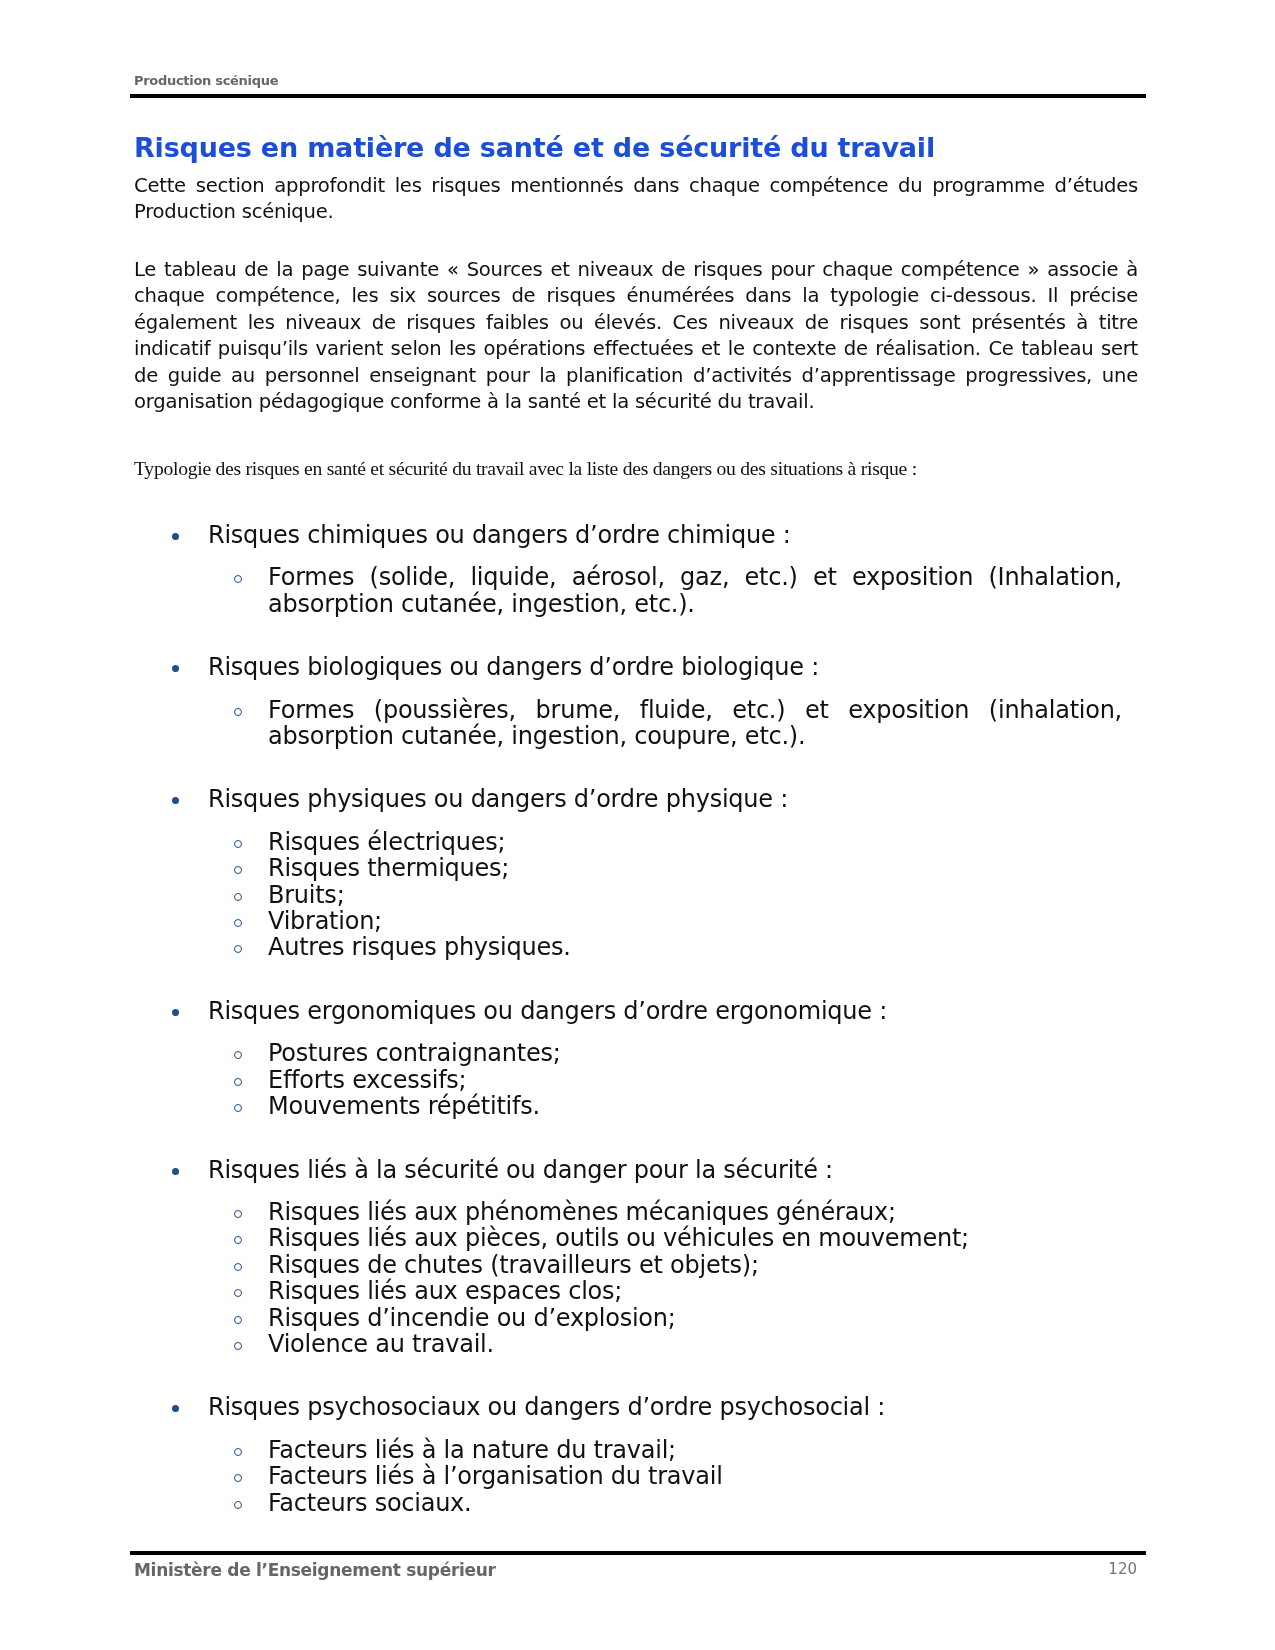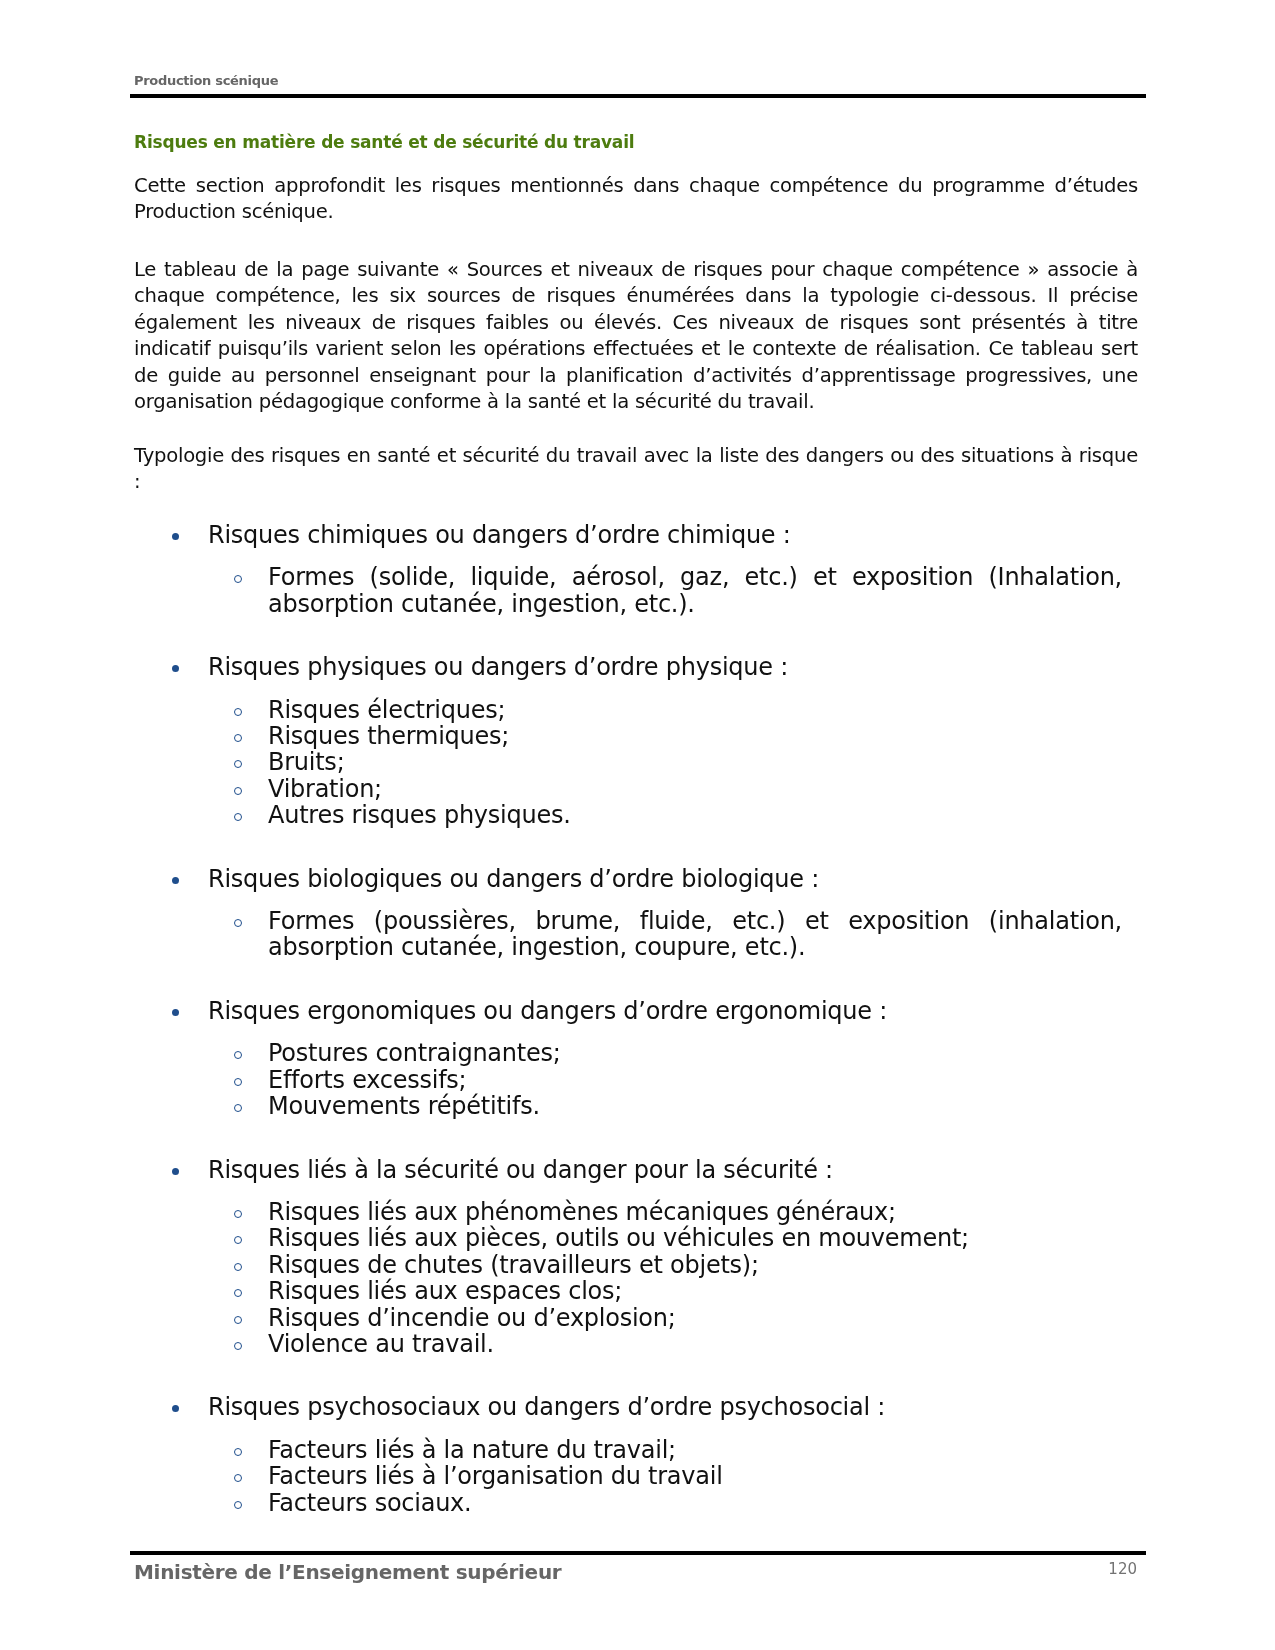--- a/index.html
+++ b/index.html
@@ -1,38 +1,38 @@
 <!DOCTYPE html>
 <html><head>
 <meta charset="utf-8">
 <style>
   html, body { margin: 0; padding: 0; background: #ffffff; }
   body { width: 1275px; height: 1650px; position: relative; overflow: hidden;
          font-family: "DejaVu Sans", sans-serif; color: #111111; }
   .running-head { position: absolute; left: 134px; top: 73px; font-size: 13px; font-weight: bold;
                   color: #666666; font-family: "DejaVu Sans", sans-serif; letter-spacing: -0.3px; }
   .head-rule { position: absolute; left: 130px; width: 1016px; top: 94px; height: 4px; background: #000; }
-  .title { position: absolute; left: 134px; top: 132px; font-size: 17px; font-weight: bold;
-           color: #4d7c0f; margin: 0; letter-spacing: -0.2px; }
+  .title { position: absolute; left: 134px; top: 132px; font-size: 27px; font-weight: bold;
+           color: #1d4ed8; margin: 0; letter-spacing: -0.2px; }
   .body-text { position: absolute; left: 134px; width: 1004px; font-size: 19.6px; line-height: 26.4px;
                text-align: justify; margin: 0; letter-spacing: -0.25px; }
   .p1 { top: 173px; }
   .p2 { top: 257px; }
-  .p3 { top: 443px; }
+  .p3 { top: 456px; font-family: Liberation Serif, serif; }
   .list { position: absolute; left: 134px; width: 1004px; top: 522px; margin: 0; padding: 0; list-style: none;
           font-size: 24px; line-height: 26.4px; letter-spacing: -0.25px; }
   .group { position: relative; padding-left: 74px; margin-bottom: 37px; }
   .group-dot { position: absolute; left: 38px; top: 11px; width: 7px; height: 7px; border-radius: 50%;
                background: #1f4e8c; }
   .sub { list-style: none; margin: 16px; padding: 0; }
   .sub-item { position: relative; padding-left: 44px; text-align: justify; }
   .sub-ring { position: absolute; left: 10px; top: 11px; width: 8px; height: 8px; border: 1.2px solid #1f4e8c;
               border-radius: 50%; box-sizing: border-box; }
   .foot-rule { position: absolute; left: 130px; width: 1016px; top: 1551px; height: 4px; background: #000; }
-  .footer-left { position: absolute; left: 134px; top: 1560px; font-size: 20px; font-weight: bold; color: #666666;
+  .footer-left { position: absolute; left: 134px; top: 1560px; font-size: 17px; font-weight: bold; color: #666666;
                  letter-spacing: -0.3px; }
   .footer-right { position: absolute; right: 138px; top: 1560px; font-size: 15px; font-weight: normal; color: #737373; }
 </style>
 </head>
 <body>
 
 <div class="running-head">Production scénique</div>
 <div class="head-rule"></div>
 
 <h1 class="title">Risques en matière de santé et de sécurité du travail</h1>
@@ -44,34 +44,34 @@
 <ul class="list" id="risk-list">
     <li class="group">
       <span class="group-dot"></span>
       <div>Risques chimiques ou dangers d’ordre chimique :</div>
       <ul class="sub">
         <li class="sub-item"><span class="sub-ring"></span><span>Formes (solide, liquide, aérosol, gaz, etc.) et exposition (Inhalation, absorption cutanée, ingestion, etc.).</span></li>
       </ul>
     </li>
     <li class="group">
       <span class="group-dot"></span>
+      <div>Risques biologiques ou dangers d’ordre biologique :</div>
+      <ul class="sub">
+        <li class="sub-item"><span class="sub-ring"></span><span>Formes (poussières, brume, fluide, etc.) et exposition (inhalation, absorption cutanée, ingestion, coupure, etc.).</span></li>
+      </ul>
+    </li>
+    <li class="group">
+      <span class="group-dot"></span>
       <div>Risques physiques ou dangers d’ordre physique :</div>
       <ul class="sub">
         <li class="sub-item"><span class="sub-ring"></span><span>Risques électriques;</span></li>
         <li class="sub-item"><span class="sub-ring"></span><span>Risques thermiques;</span></li>
         <li class="sub-item"><span class="sub-ring"></span><span>Bruits;</span></li>
         <li class="sub-item"><span class="sub-ring"></span><span>Vibration;</span></li>
         <li class="sub-item"><span class="sub-ring"></span><span>Autres risques physiques.</span></li>
-      </ul>
-    </li>
-    <li class="group">
-      <span class="group-dot"></span>
-      <div>Risques biologiques ou dangers d’ordre biologique :</div>
-      <ul class="sub">
-        <li class="sub-item"><span class="sub-ring"></span><span>Formes (poussières, brume, fluide, etc.) et exposition (inhalation, absorption cutanée, ingestion, coupure, etc.).</span></li>
       </ul>
     </li>
     <li class="group">
       <span class="group-dot"></span>
       <div>Risques ergonomiques ou dangers d’ordre ergonomique :</div>
       <ul class="sub">
         <li class="sub-item"><span class="sub-ring"></span><span>Postures contraignantes;</span></li>
         <li class="sub-item"><span class="sub-ring"></span><span>Efforts excessifs;</span></li>
         <li class="sub-item"><span class="sub-ring"></span><span>Mouvements répétitifs.</span></li>
       </ul>

